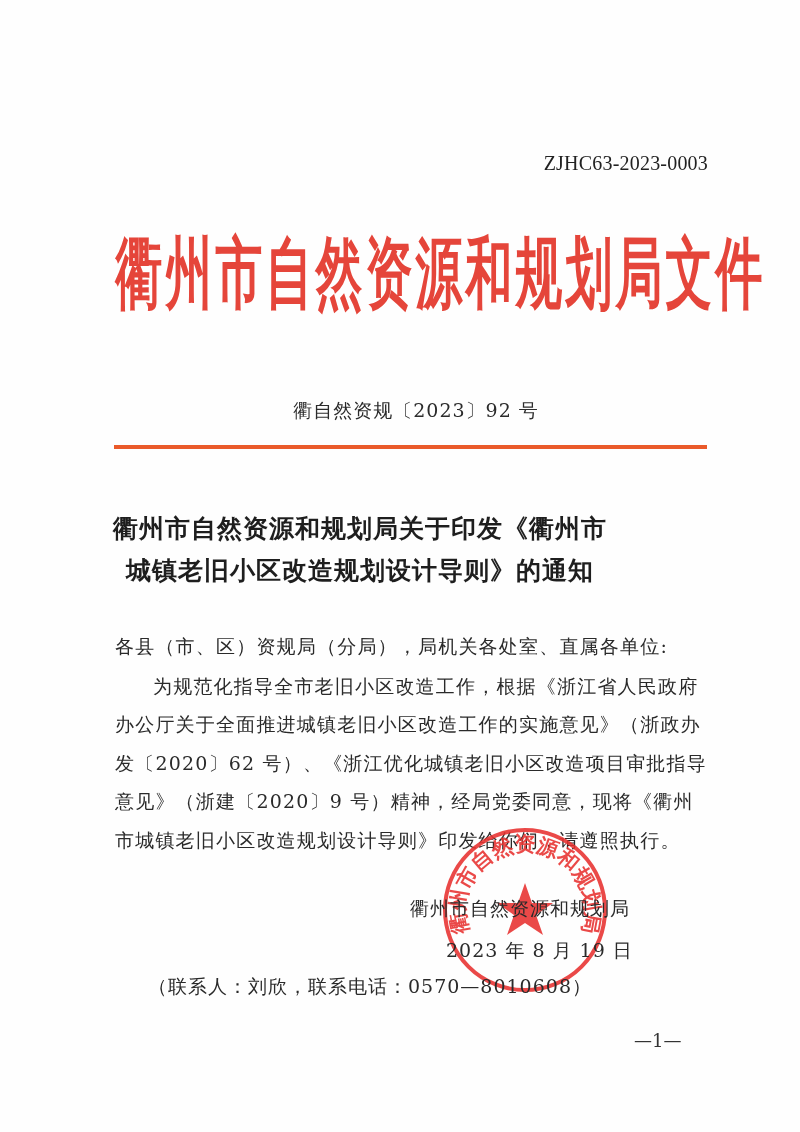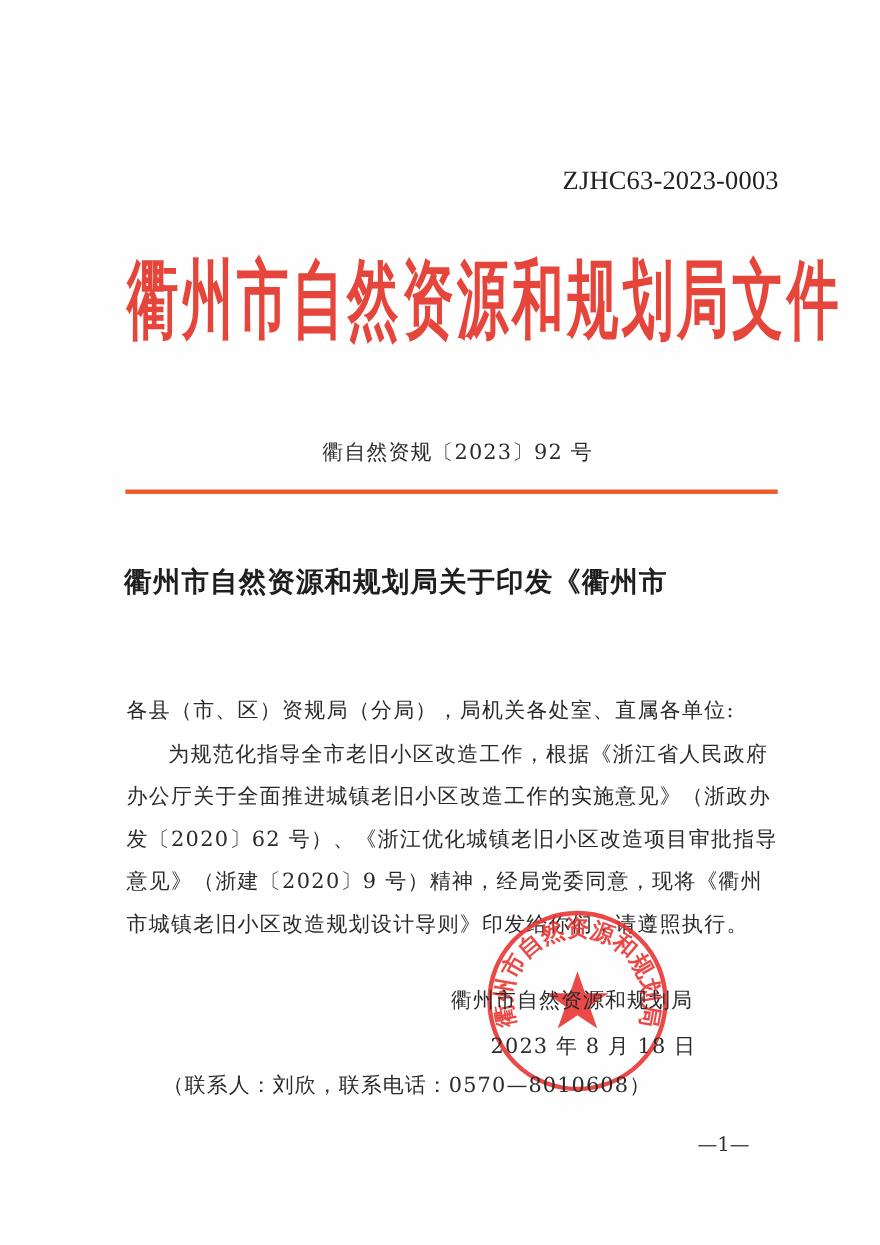--- a/index.html
+++ b/index.html
@@ -18,21 +18,21 @@
     .page {
       position: absolute;
       inset: 0;
       background: #fefefe;
     }
     .doc-code {
       position: absolute;
       top: 152px;
       right: 92px;
       font-family: "Liberation Serif", "DejaVu Serif", serif;
-      font-size: 24px;
+      font-size: 20px;
       color: #222;
       letter-spacing: 0.2px;
     }
     .header-title {
       position: absolute;
       top: 228px;
       left: 110px;
       width: 600px;
       height: 90px;
       display: flex;
@@ -162,38 +162,39 @@
     <span>文</span>
     <span>件</span>
   </div>
 
   <div class="file-number">衢自然资规〔2023〕92 号</div>
 
   <div class="red-rule"></div>
 
   <div class="notice-title">
     <div>衢州市自然资源和规划局关于印发《衢州市</div>
+    <div>城镇老旧小区改造规划设计导则》的通知</div>
   </div>
 
   <div class="body-text">
     <p>各县（市、区）资规局（分局），局机关各处室、直属各单位:</p>
     <p class="indent">为规范化指导全市老旧小区改造工作，根据《浙江省人民政府办公厅关于全面推进城镇老旧小区改造工作的实施意见》（浙政办发〔2020〕62 号）、《浙江优化城镇老旧小区改造项目审批指导意见》（浙建〔2020〕9 号）精神，经局党委同意，现将《衢州市城镇老旧小区改造规划设计导则》印发给你们，请遵照执行。</p>
   </div>
 
   <svg class="seal" viewBox="0 0 170 170" xmlns="http://www.w3.org/2000/svg">
     <circle cx="85" cy="85" r="80" fill="none" stroke="#e8312f" stroke-width="4"></circle>
     <defs>
       <path id="sealArc" d="M 30 110 A 60 60 0 1 1 140 110"></path>
     </defs>
     <text font-size="21" fill="#e8312f" font-family="DejaVu Serif, serif" font-weight="bold">
       <textPath href="#sealArc" startOffset="50%" text-anchor="middle">衢州市自然资源和规划局</textPath>
     </text>
     <polygon points="85,58 92,78 113,78 96,90 103,110 85,98 67,110 74,90 57,78 78,78" fill="#e8312f"></polygon>
   </svg>
 
   <div class="signature">衢州市自然资源和规划局</div>
-  <div class="sign-date">2023 年 8 月 18 日</div>
+  <div class="sign-date">2023 年 8 月 19 日</div>
 
   <div class="contact">（联系人：刘欣，联系电话：0570—8010608）</div>
 
   <div class="page-number">—1—</div>
 
 </div>
 
 </body></html>

